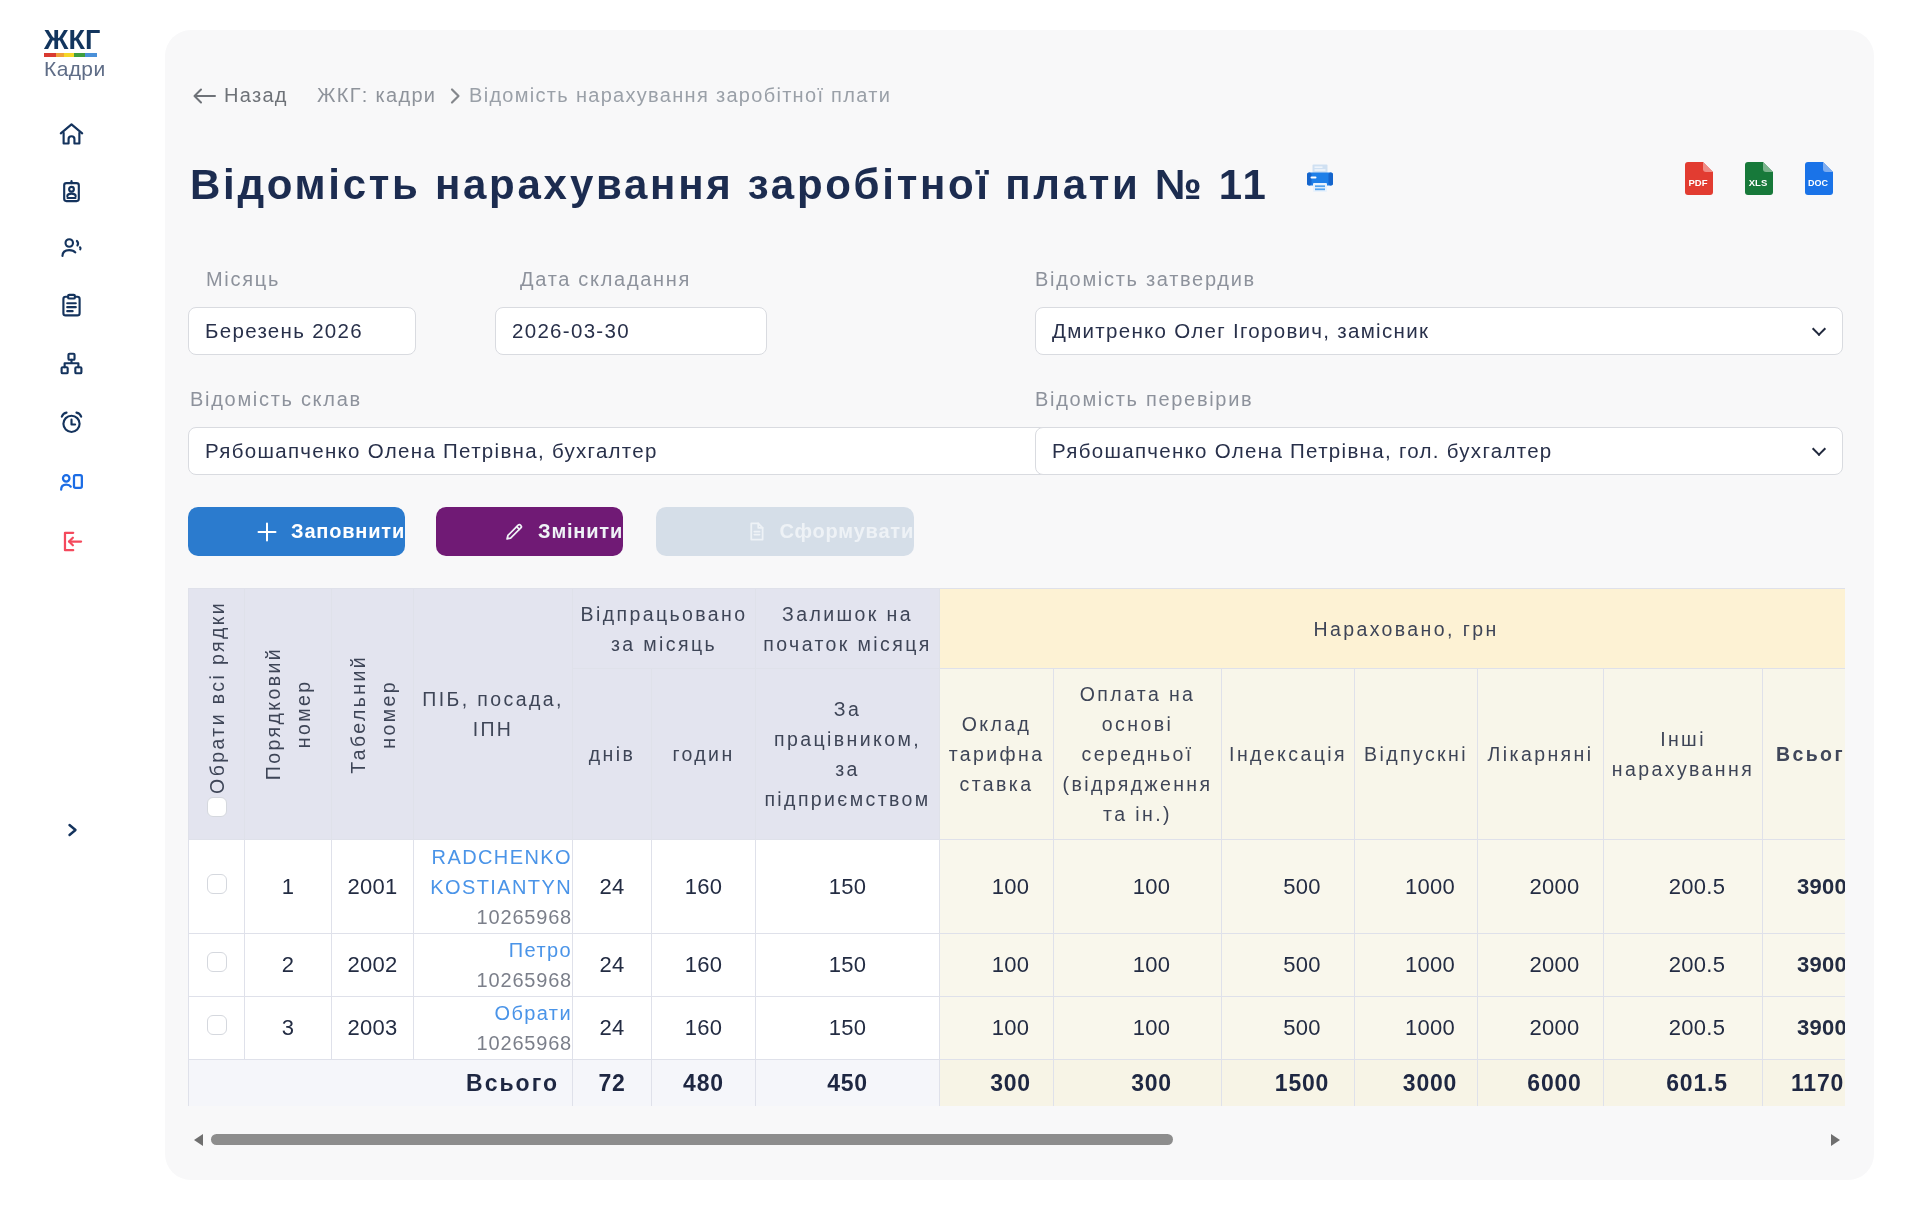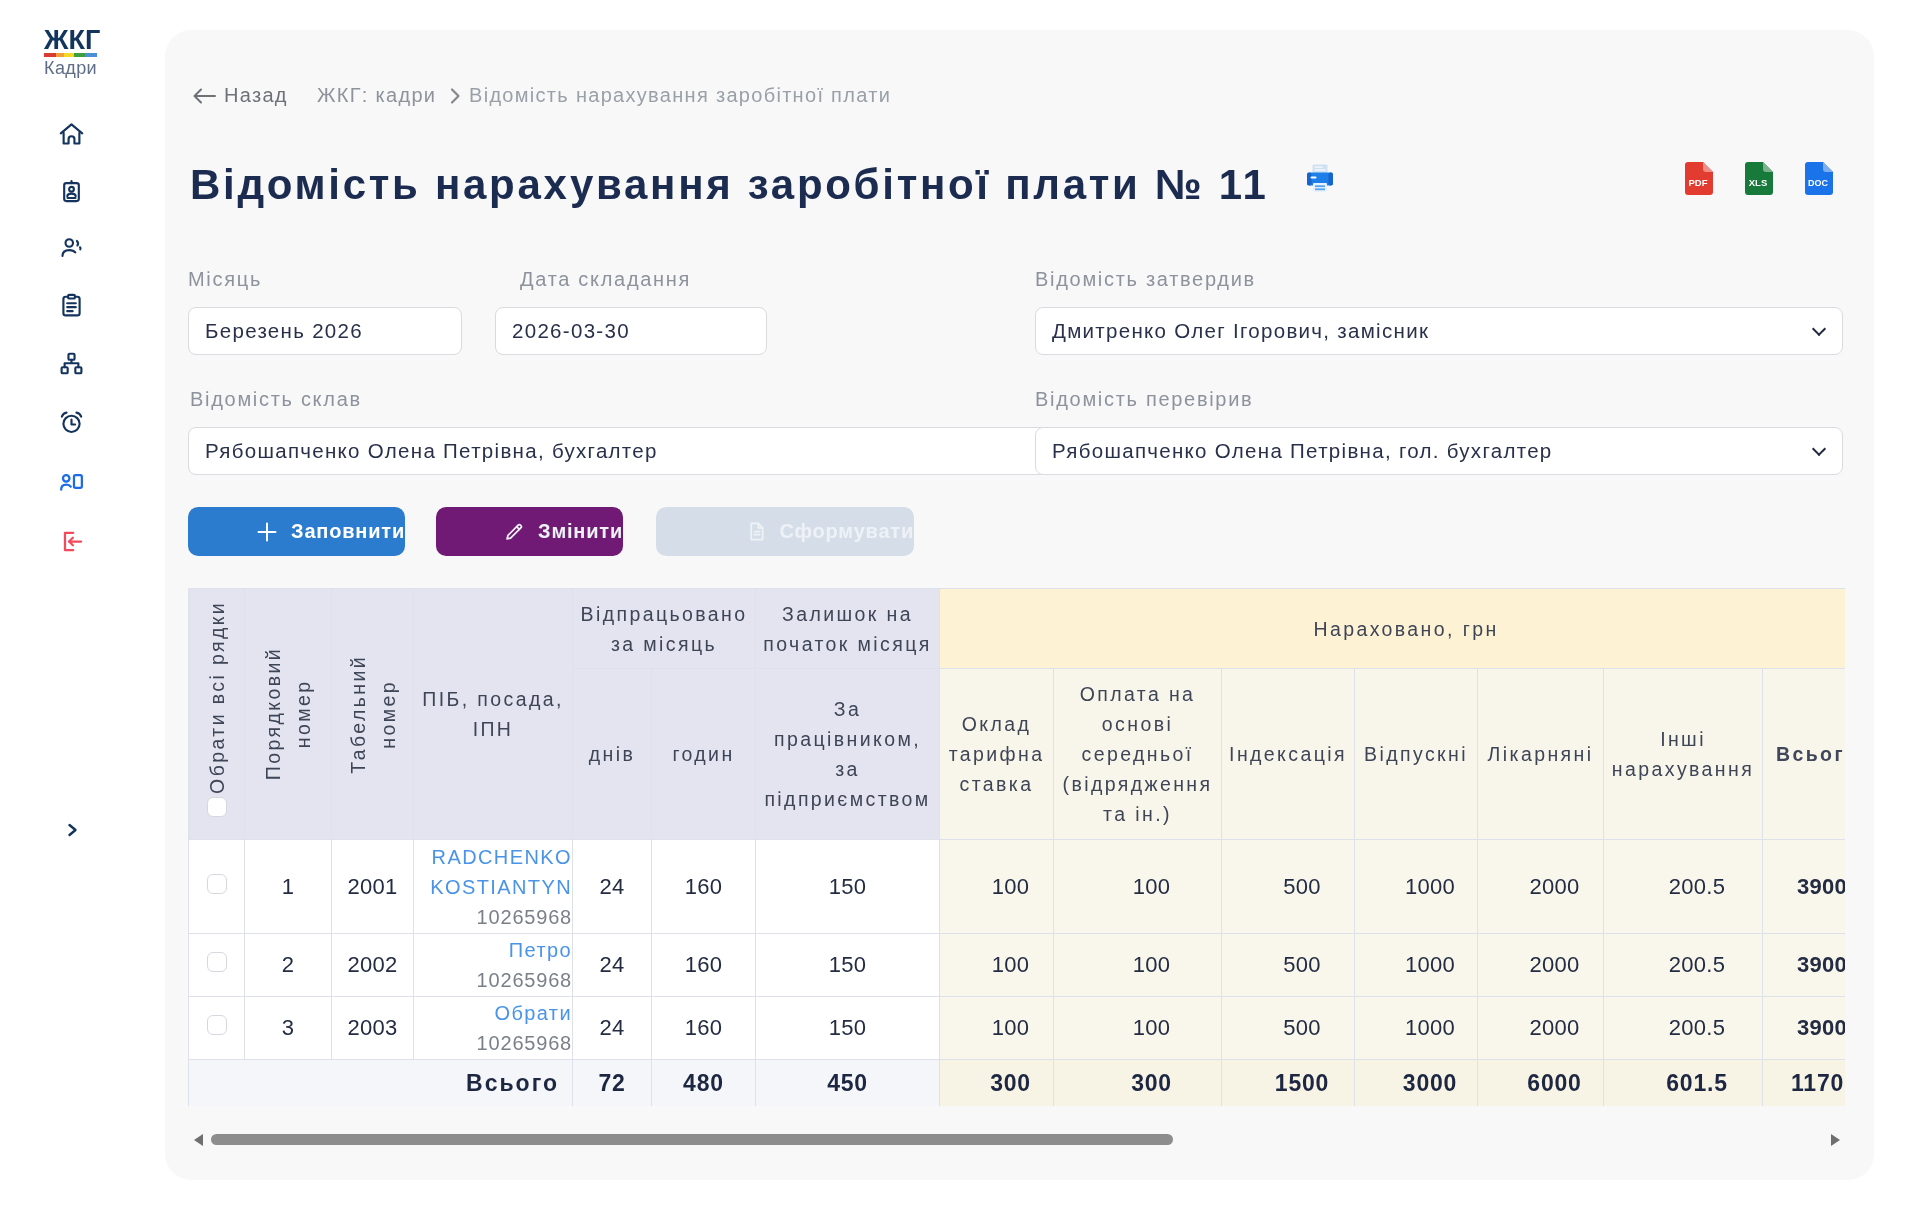--- a/index.html
+++ b/index.html
@@ -4,21 +4,21 @@
 <title>Відомість нарахування заробітної плати</title>
 <style>
   * { margin:0; padding:0; box-sizing:border-box; }
   html,body { width:1920px; height:1208px; background:#fff; font-family:"Liberation Sans", sans-serif; overflow:hidden; }
   .abs { position:absolute; }
 
   
   #logo { left:44px; top:29px; width:80px; }
   #logo .t1 { font-size:27px; line-height:23px; font-weight:700; color:#12355e; letter-spacing:0px; }
   #logo .bar { width:53px; height:3.5px; margin-top:1px; background:linear-gradient(90deg,#d93a31 0 22%,#f0a03a 22% 38%,#f5d727 38% 57%,#3f9e3f 57% 77%,#4a90d9 77% 100%); }
-  #logo .t2 { font-size:18px; line-height:15px; color:#5f6d87; margin-top:4px; letter-spacing:0.4px; }
+  #logo .t2 { font-size:21px; line-height:15px; color:#5f6d87; margin-top:4px; letter-spacing:0.4px; }
   .navic { position:absolute; left:58px; width:27px; height:27px; }
 
   
   #card { left:165px; top:30px; width:1709px; height:1150px; background:#f8f8f9; border-radius:26px; }
 
   
   #crumb { left:224px; top:84px; font-size:20px; letter-spacing:1.3px; color:#6e7278; }
   #crumb .c2 { color:#8e939b; position:absolute; left:93px; white-space:nowrap; }
   #crumb .sep { position:absolute; left:225px; top:1px; }
   #crumb .c3 { color:#9aa0a8; position:absolute; left:245px; white-space:nowrap; }
@@ -150,27 +150,27 @@
   <path d="M3 0 H18 L28 10 V30 Q28 33 25 33 H3 Q0 33 0 30 V3 Q0 0 3 0 Z" fill="#17793a"></path>
   <path d="M18 0 L28 10 H21 Q18 10 18 7 Z" fill="#7cb38d"></path>
   <text x="13" y="23.5" font-family="Liberation Sans, sans-serif" font-size="9.5" font-weight="bold" fill="#fff" text-anchor="middle">XLS</text>
 </svg>
 <svg class="abs" style="left:1805px; top:162px; width:28px; height:33px;" viewBox="0 0 28 33">
   <path d="M3 0 H18 L28 10 V30 Q28 33 25 33 H3 Q0 33 0 30 V3 Q0 0 3 0 Z" fill="#1a73e8"></path>
   <path d="M18 0 L28 10 H21 Q18 10 18 7 Z" fill="#7fadef"></path>
   <text x="13" y="23.5" font-family="Liberation Sans, sans-serif" font-size="9" font-weight="bold" fill="#fff" text-anchor="middle">DOC</text>
 </svg>
 
-<div class="flabel" style="left:188px; top:268px;">Місяць</div>
+<div class="flabel" style="left:206px; top:268px;">Місяць</div>
 <div class="flabel" style="left:520px; top:268px;">Дата складання</div>
 <div class="flabel" style="left:1035px; top:268px;">Відомість затвердив</div>
 <div class="flabel" style="left:190px; top:388px;">Відомість склав</div>
 <div class="flabel" style="left:1035px; top:388px;">Відомість перевірив</div>
 
-<div class="fbox" style="left:188px; top:307px; width:274px;">Березень 2026</div>
+<div class="fbox" style="left:188px; top:307px; width:228px;">Березень 2026</div>
 <div class="fbox" style="left:495px; top:307px; width:272px;">2026-03-30</div>
 <div class="fbox" style="left:1035px; top:307px; width:808px;">Дмитренко Олег Ігорович, замісник<span class="chev"></span></div>
 <div class="fbox" style="left:188px; top:427px; width:943px;">Рябошапченко Олена Петрівна, бухгалтер<span class="chev"></span></div>
 <div class="fbox" style="left:1035px; top:427px; width:808px;">Рябошапченко Олена Петрівна, гол. бухгалтер<span class="chev"></span></div>
 
 <div id="b1" class="btn"><svg style="width:22px;height:22px;margin-right:13px;" viewBox="0 0 22 22" fill="none" stroke="#fff" stroke-width="2" stroke-linecap="round">
       <path d="M11 2.5 V19.5 M2.5 11 H19.5"></path>
     </svg>Заповнити</div>
 <div id="b2" class="btn"><svg style="width:21px;height:21px;margin-right:13px;" viewBox="0 0 24 24" fill="none" stroke="#eef2f6" stroke-width="2" stroke-linecap="round" stroke-linejoin="round">
       <path d="M3.5 20.5 L4.5 16.5 L16.5 4.5 Q17.5 3.5 18.8 4.8 L19.2 5.2 Q20.5 6.5 19.5 7.5 L7.5 19.5 L3.5 20.5 Z"></path>

